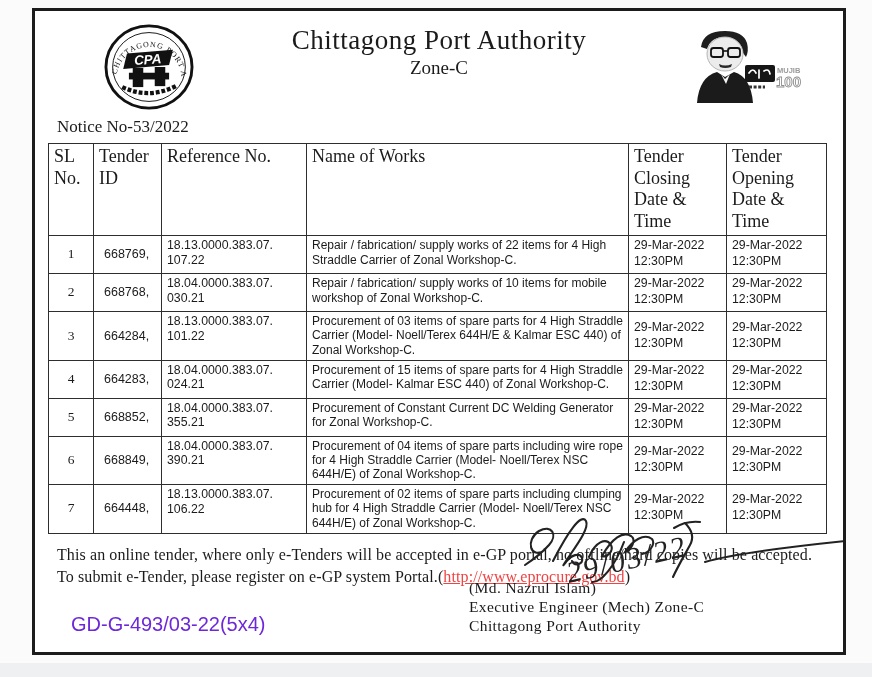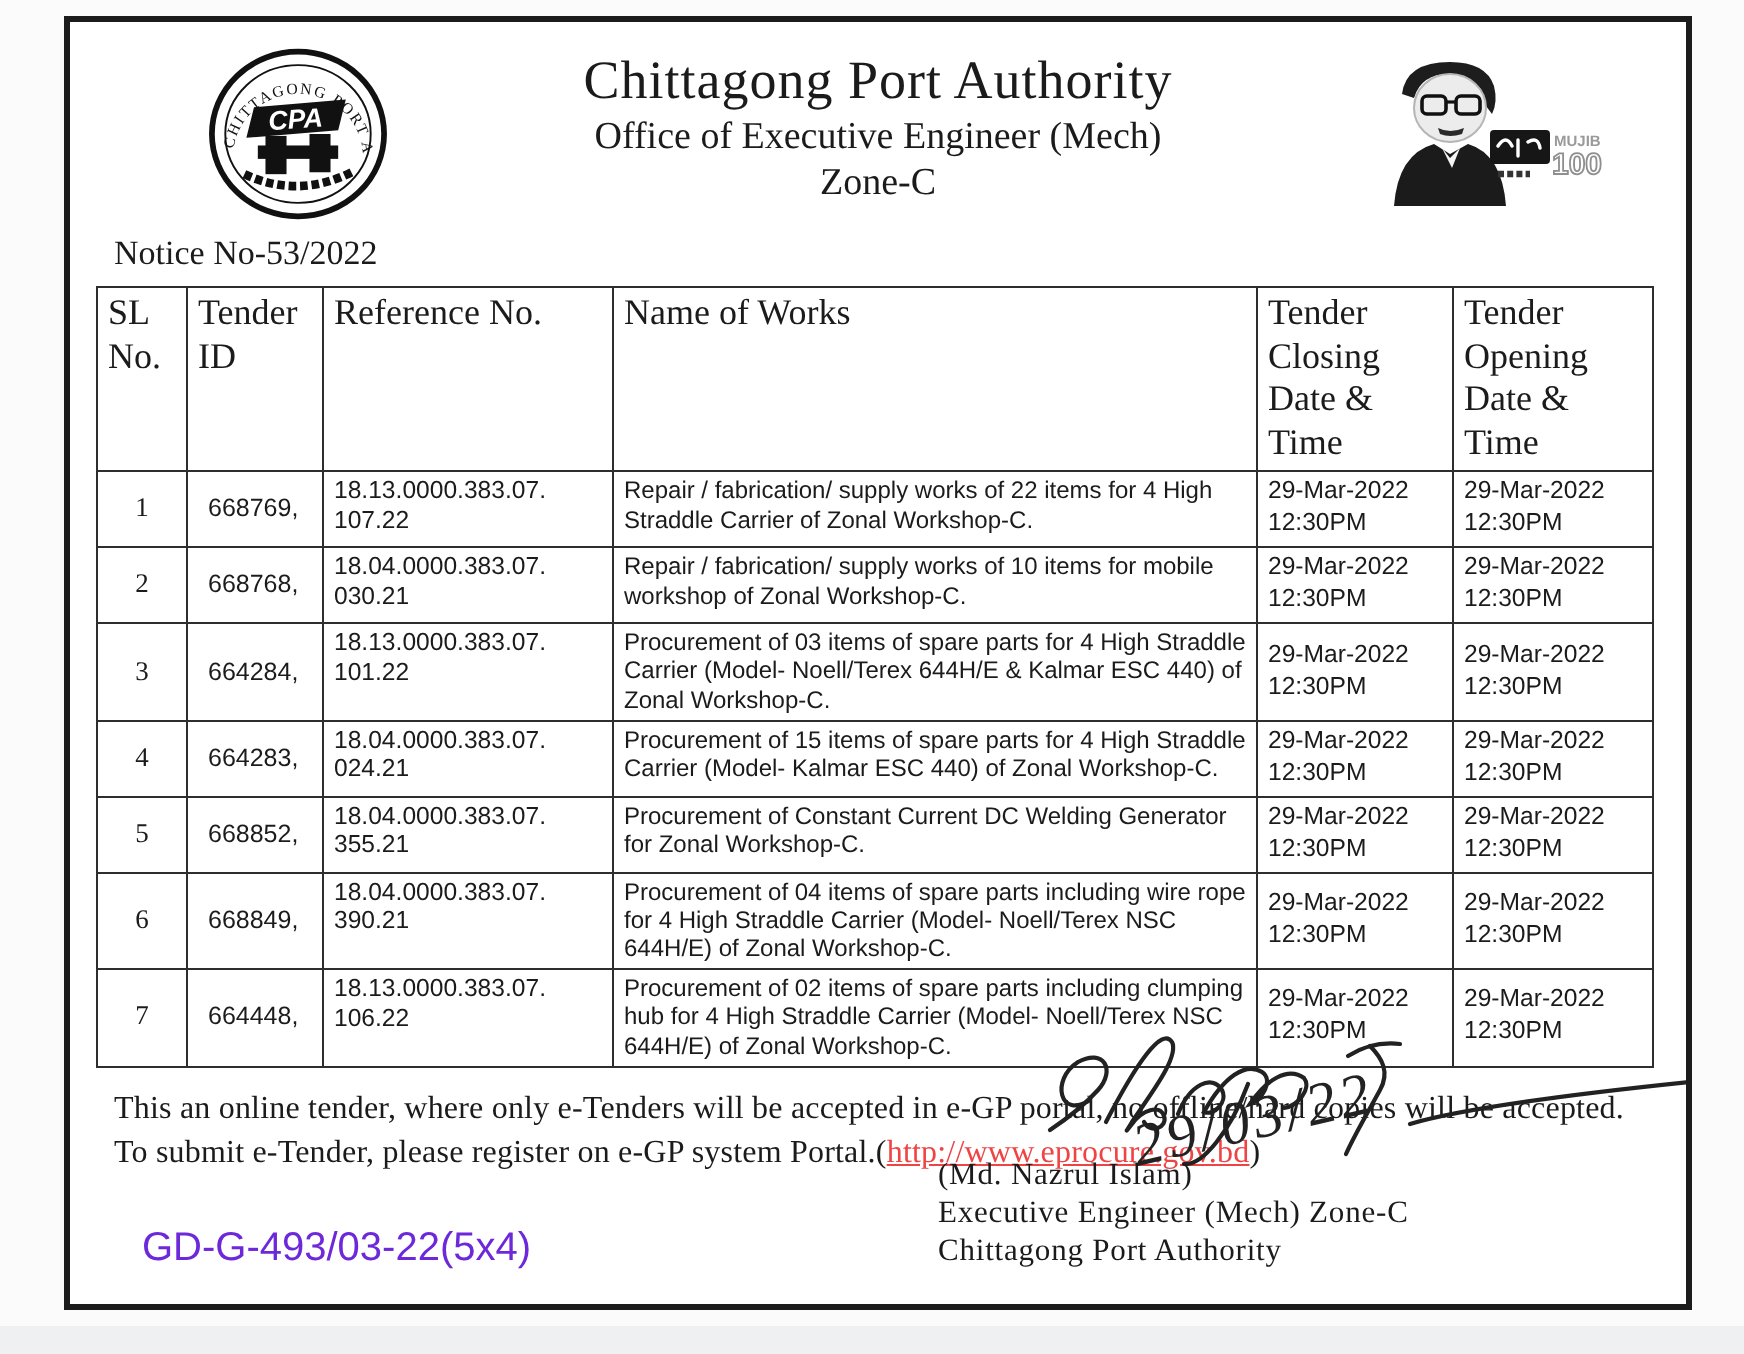--- a/index.html
+++ b/index.html
@@ -105,21 +105,20 @@
       <polygon points="27,32 75,28 71,44 23,48" fill="#111"></polygon>
       <text x="49" y="43" text-anchor="middle" font-size="14" font-weight="bold" font-style="italic" font-family="Liberation Sans, sans-serif" fill="#fff" transform="rotate(-4 49 43)">CPA</text>
       <rect x="33" y="47" width="11" height="20" fill="#111"></rect>
       <rect x="56" y="46" width="11" height="20" fill="#111"></rect>
       <rect x="29" y="52" width="42" height="7" fill="#111"></rect>
       <path d="M22,67 Q50,80 78,66" stroke="#111" stroke-width="4.5" fill="none" stroke-dasharray="4 2"></path>
     </svg>
 
     <div class="title-block">
       <div class="title-main">Chittagong Port Authority</div>
-      <div class="title-sub">Office of Executive Engineer (Mech)</div>
       <div class="title-zone">Zone-C</div>
     </div>
 
     <svg class="mujib-logo" viewBox="0 0 120 76" aria-label="মুজিব শতবর্ষ">
       <path d="M18,20 Q20,4 42,4 Q60,4 64,16 Q66,24 63,30 L60,26 Q58,12 44,10 Q28,9 24,22 Z" fill="#1d1d1d"></path>
       <ellipse cx="42" cy="27" rx="18" ry="17" fill="#ececec" stroke="#b5b5b5" stroke-width="1"></ellipse>
       <rect x="28" y="21" width="12" height="9" rx="2.5" fill="none" stroke="#111" stroke-width="1.8"></rect>
       <rect x="45" y="21" width="12" height="9" rx="2.5" fill="none" stroke="#111" stroke-width="1.8"></rect>
       <line x1="40" y1="24" x2="45" y2="24" stroke="#111" stroke-width="1.6"></line>
       <path d="M36,37 Q42,40 49,37 L48,40 Q42,42 37,40 Z" fill="#2a2a2a"></path>

